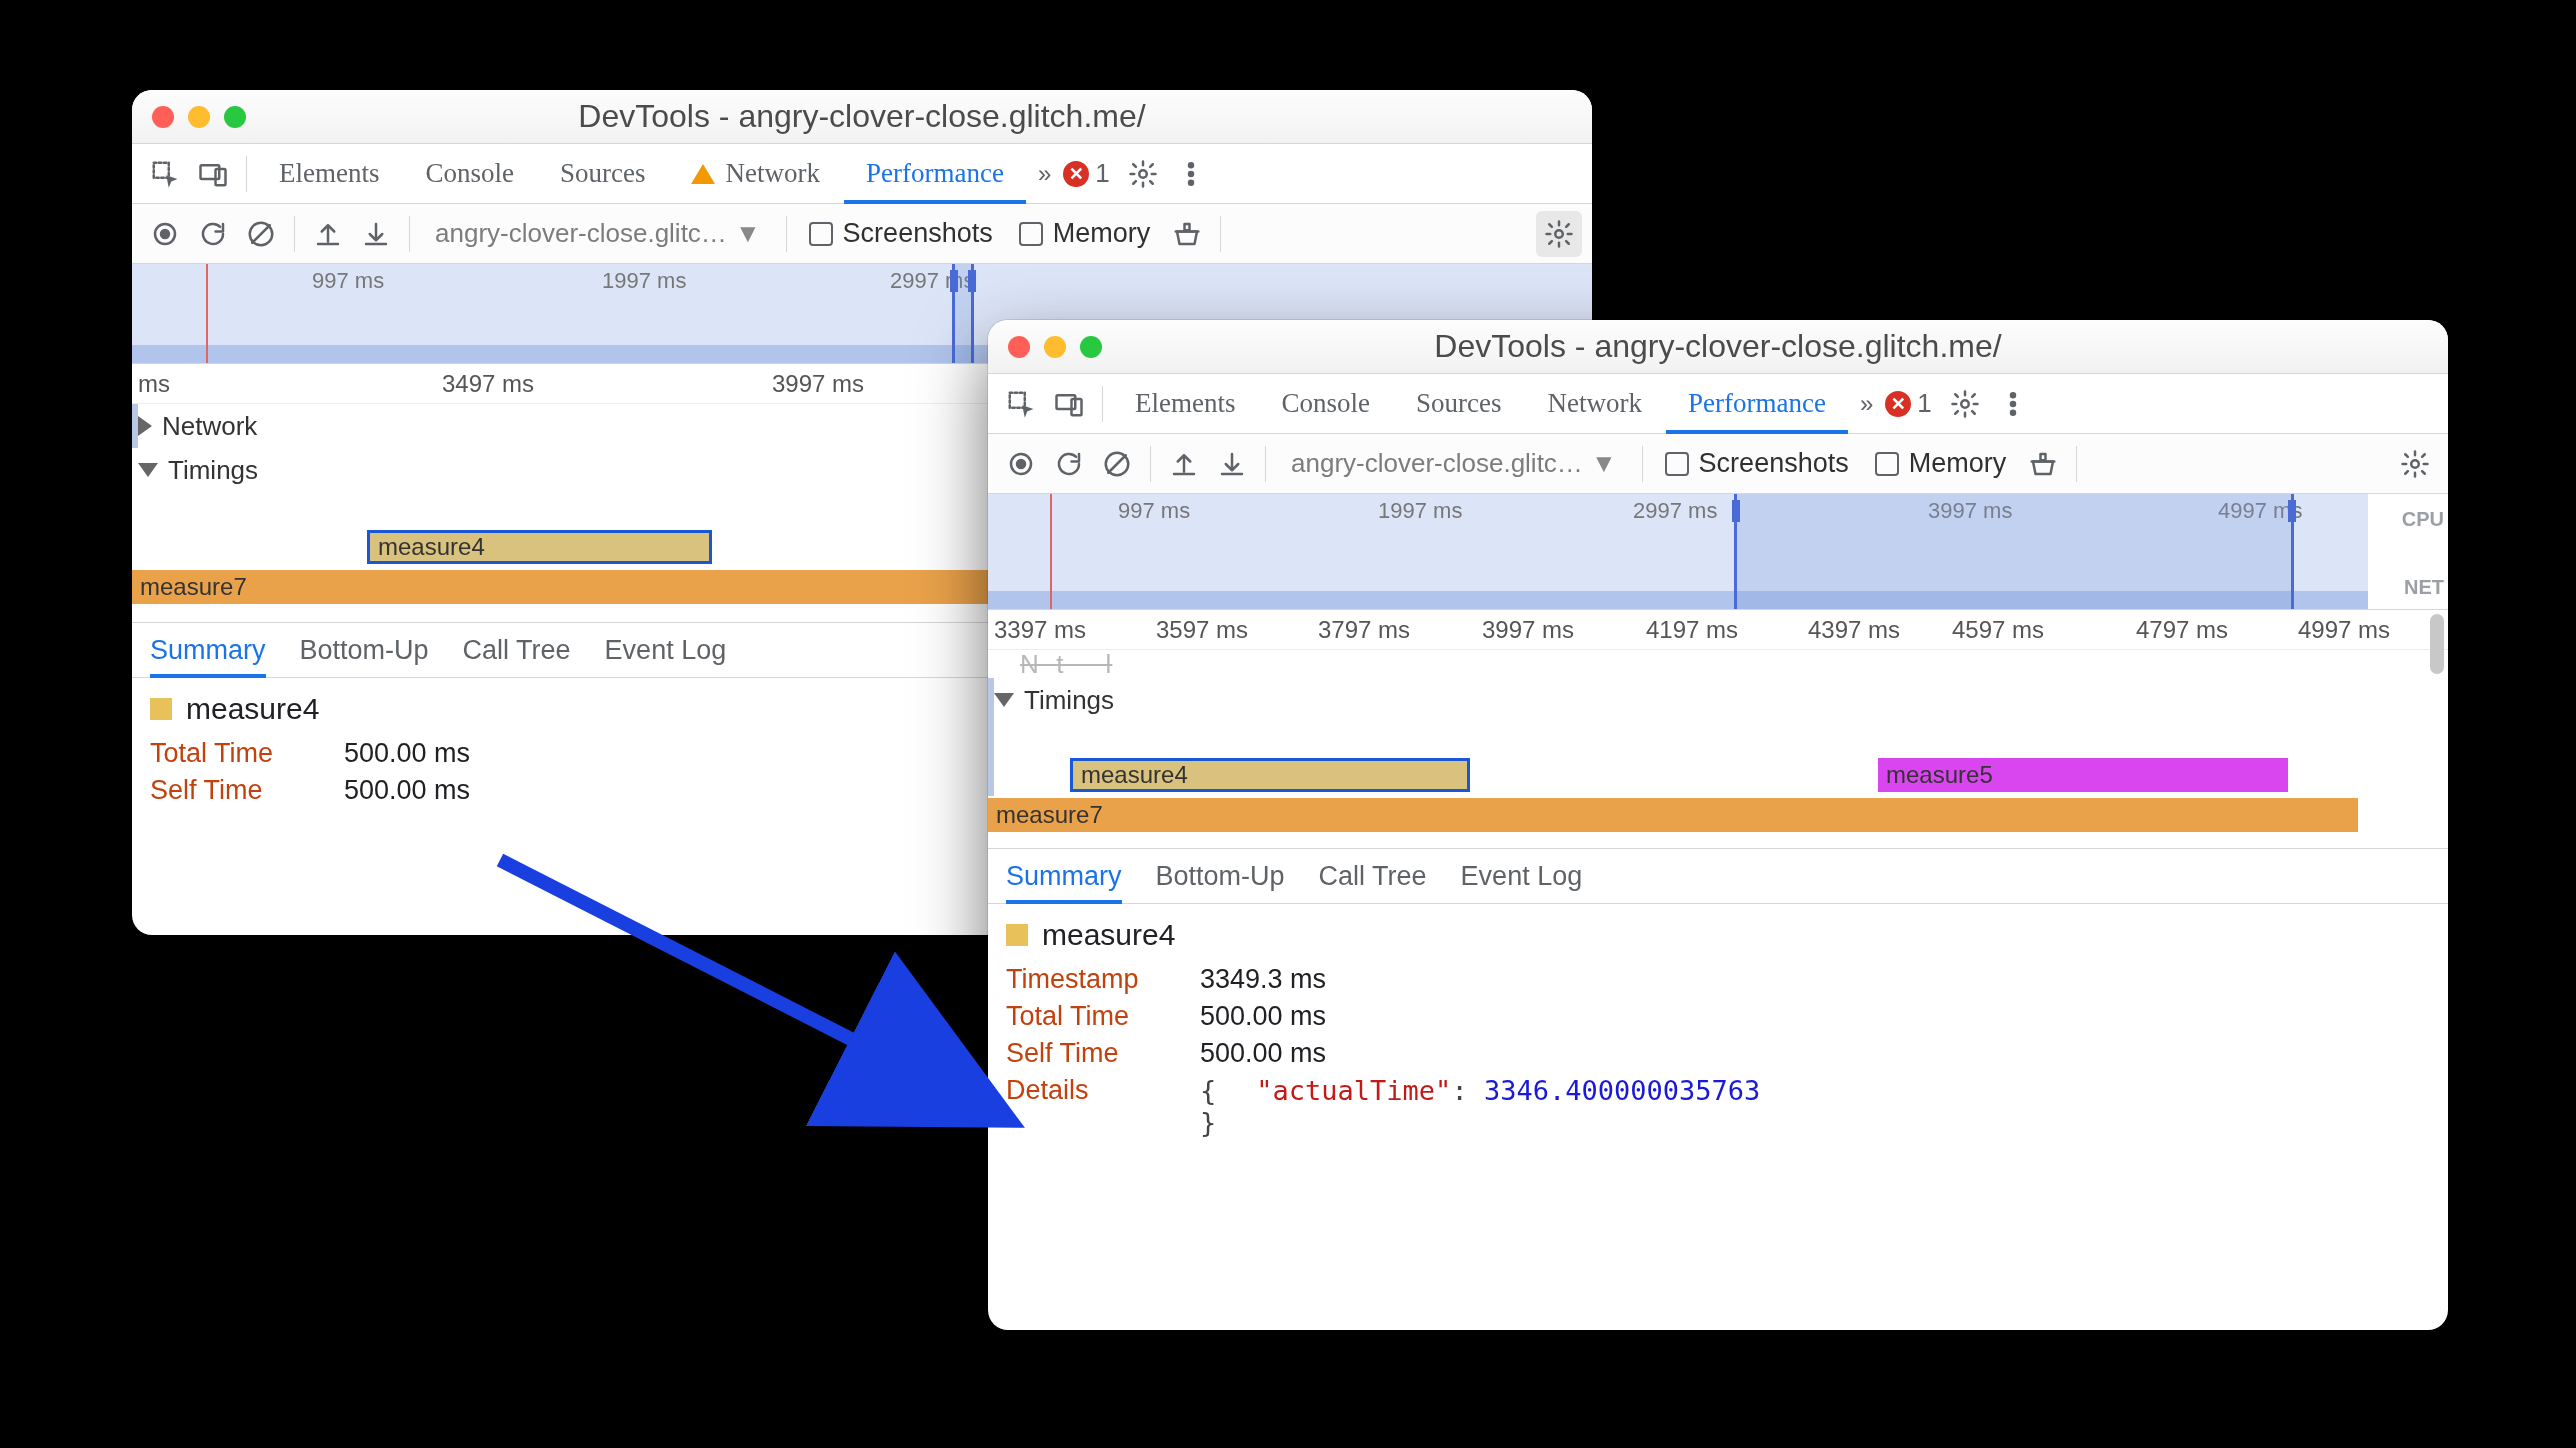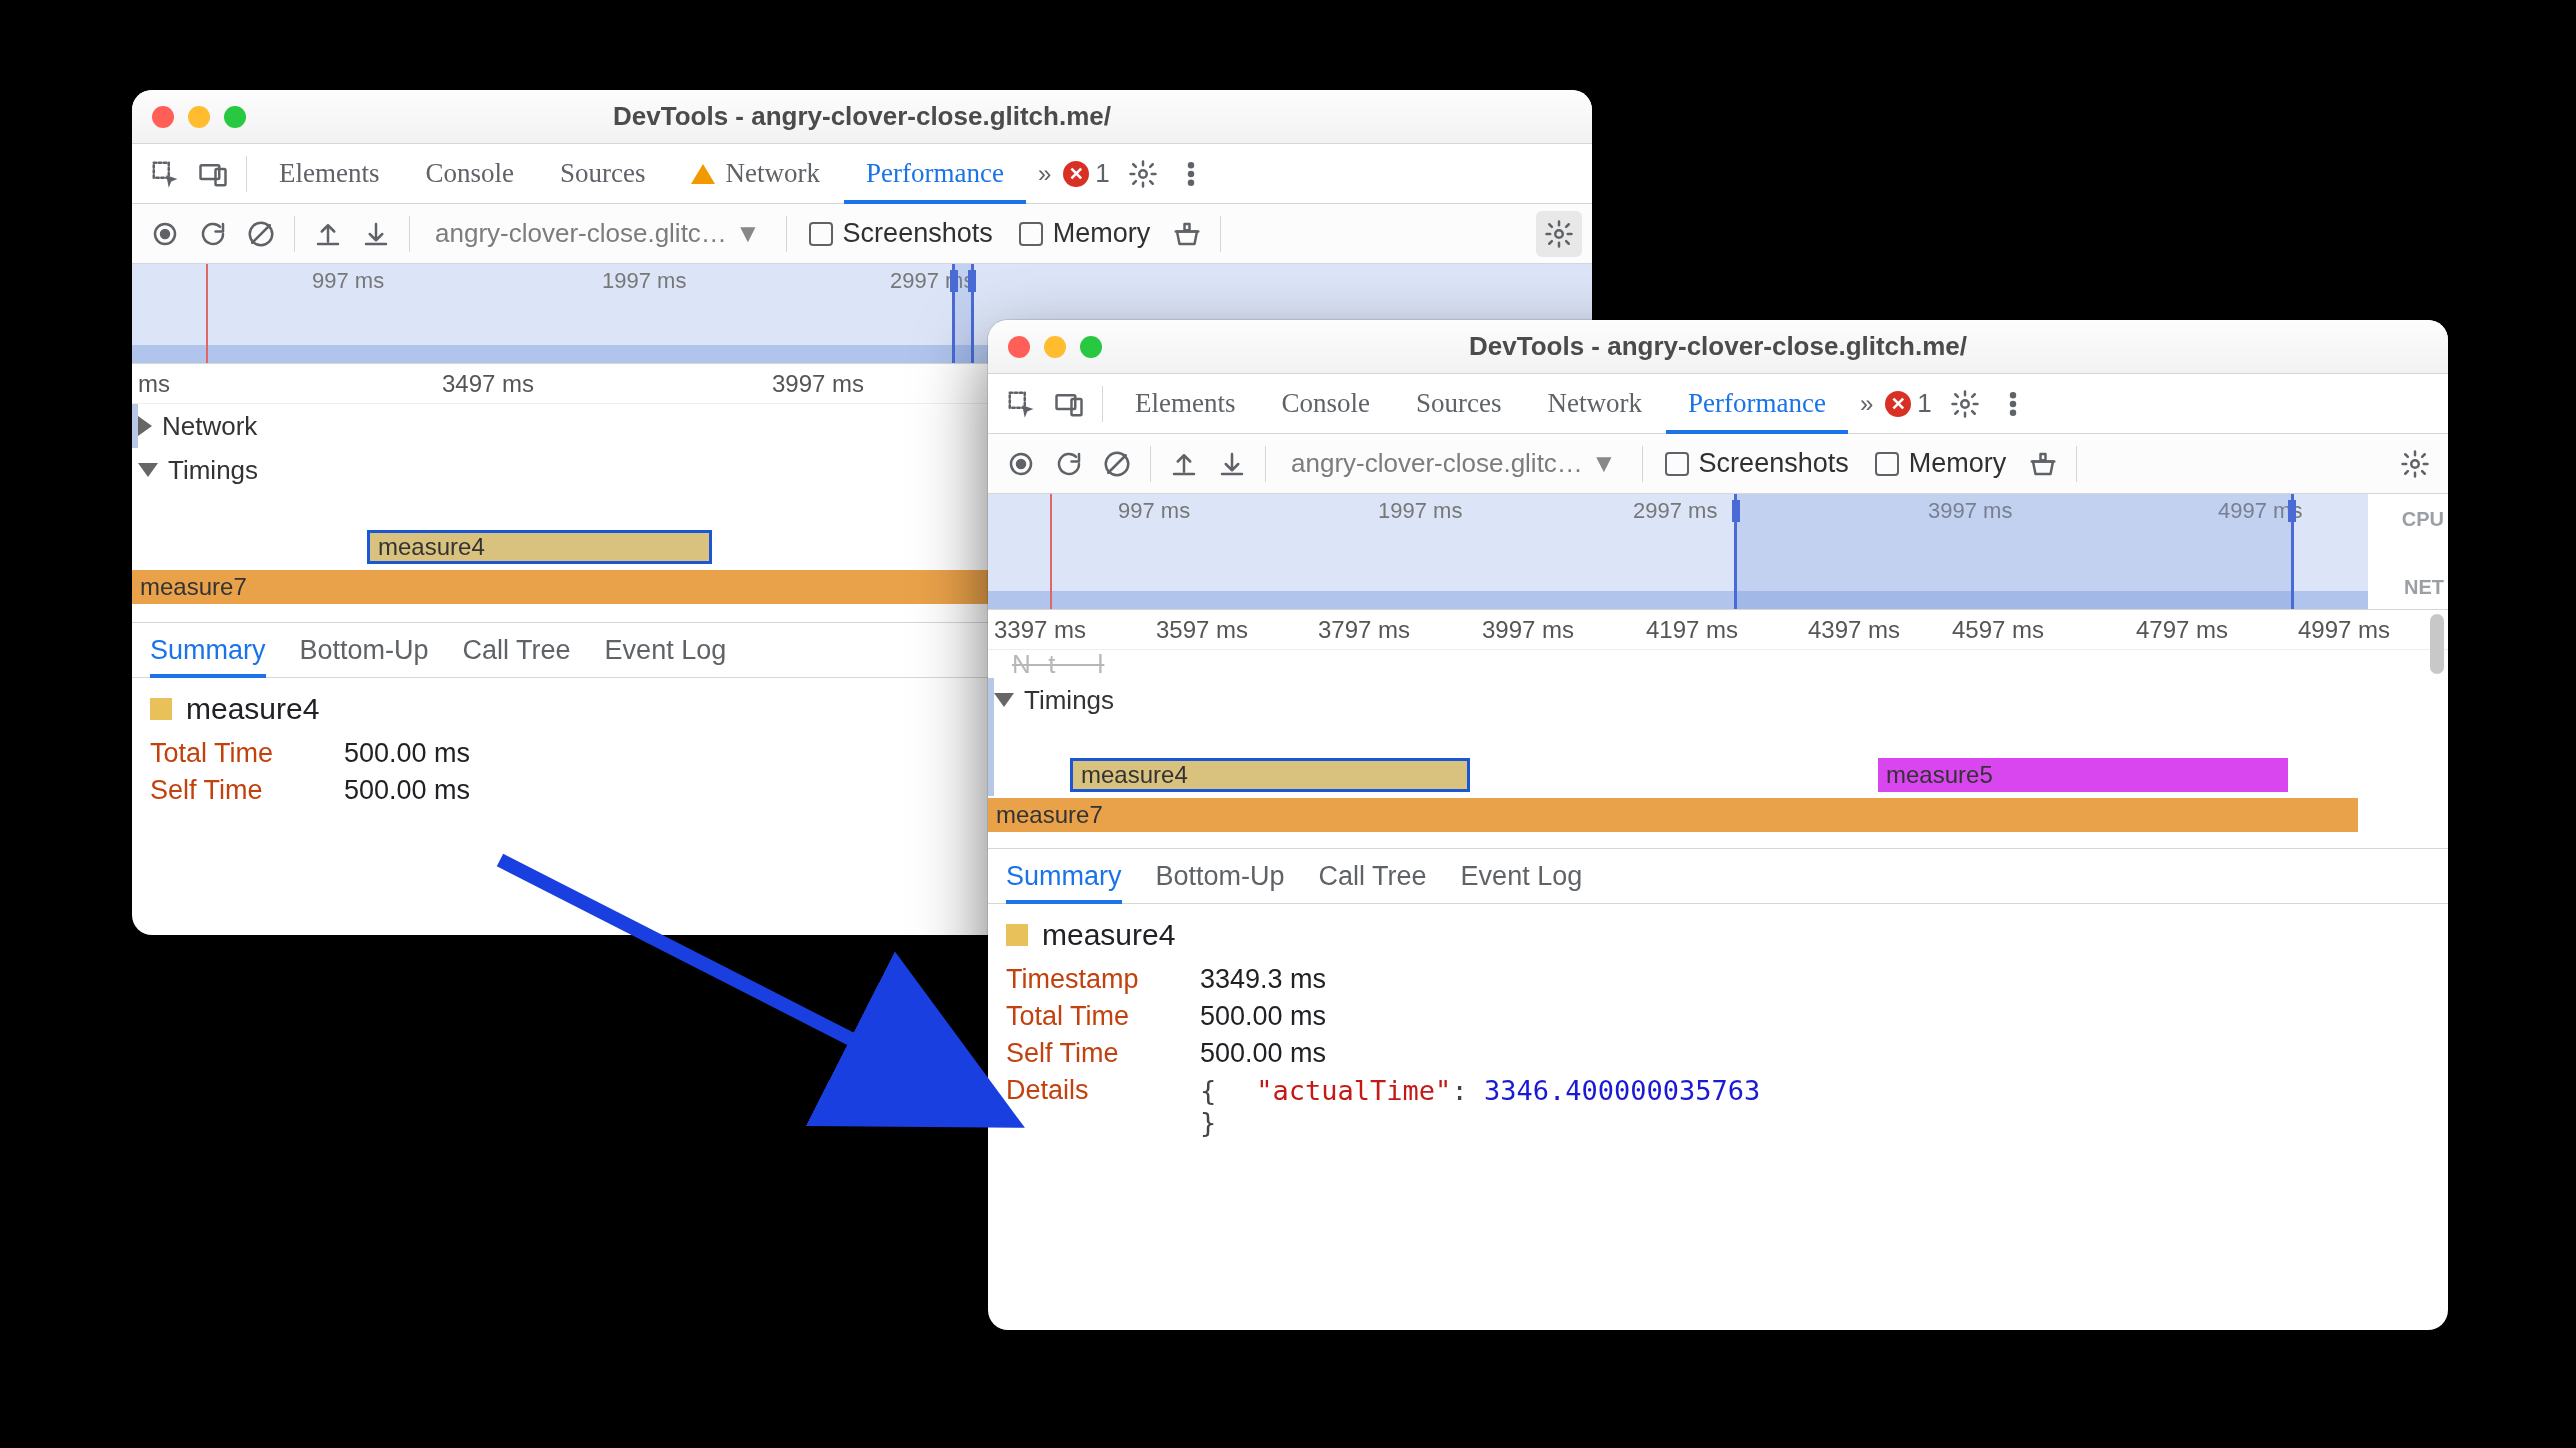--- a/index.html
+++ b/index.html
@@ -37,21 +37,21 @@
     display: flex;
     align-items: center;
     position: relative;
   }
   .traffic {
     position:absolute; left:20px; top:0; bottom:0;
     display:flex; align-items:center; gap:14px;
   }
   .dot { width:22px; height:22px; border-radius:50%; }
   .dot.red{background:#ff5f57;} .dot.yellow{background:#febc2e;} .dot.green{background:#28c840;}
-  .title { flex:1; text-align:center; font-weight:700; font-size:26px; color:#4b4b4b;}
+  .title { flex:1; text-align:center; font-weight:400; font-size:32px; color:#4b4b4b;}
 
   
   .tabstrip {
     height:60px; display:flex; align-items:center; padding:0 10px;
     border-bottom:1px solid #d6d6d6; gap:2px;
   }
   .tabstrip .iconbtn, .toolbar .iconbtn {
     width:46px; height:46px; display:flex; align-items:center;
     justify-content:center; color:#5f6368; border-radius:6px;
   }
@@ -463,21 +463,21 @@
     <span style="left:330px">3797 ms</span>
     <span style="left:494px">3997 ms</span>
     <span style="left:658px">4197 ms</span>
     <span style="left:820px">4397 ms</span>
     <span style="left:964px">4597 ms</span>
     <span style="left:1148px">4797 ms</span>
     <span style="left:1310px">4997 ms</span>
     <div class="scrollthumb"></div>
   </div>
 
-  <div class="struck" style="padding-left:24px;height:28px;">
+  <div class="struck" style="padding-left:32px;height:28px;">
     <span style="text-decoration:line-through; opacity:.6; letter-spacing:1px;">N&nbsp;&nbsp;t&nbsp;&nbsp;&nbsp;&nbsp;&nbsp;l</span>
   </div>
   <div class="trackhead">
     <div class="edgebar" style="background:#b9c7e6;"></div>
     <span class="tri down"></span>
     <span>Timings</span>
   </div>
   <div class="lane" style="height:34px;">
         <div class="edgebar" style="position:absolute;left:0;top:0;bottom:0;width:6px;background:#b9c7e6;"></div>
       </div>

